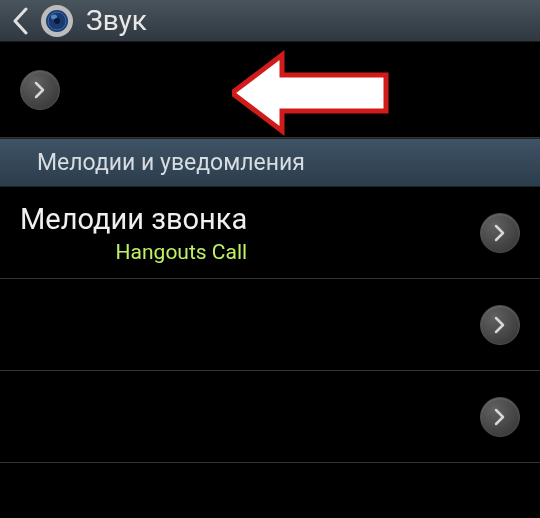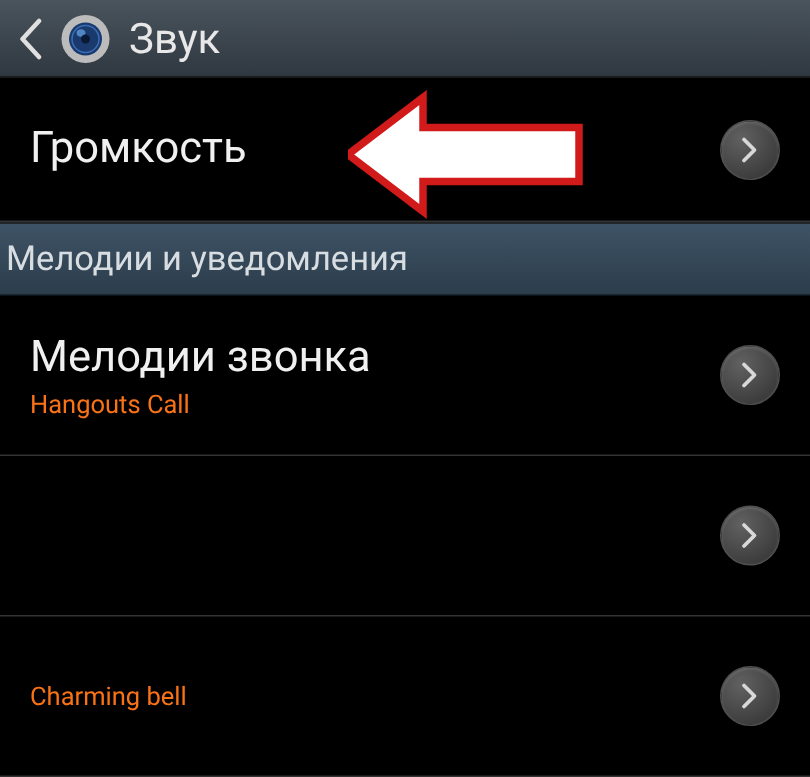--- a/index.html
+++ b/index.html
@@ -9,21 +9,21 @@
     }
     body {
       width: 540px;
       height: 518px;
       background: #000;
       font-family: -apple-system, BlinkMacSystemFont, "Segoe UI", Roboto, sans-serif;
       overflow: hidden;
     }
     .header {
       background: linear-gradient(to bottom, #4a545c, #2f3840);
-      height: 52px;
+      height: 42px;
       display: flex;
       align-items: center;
       padding: 0 8px;
       border-bottom: 1px solid #1a1a1a;
     }
     .back-chevron {
       width: 24px;
       height: 36px;
       display: flex;
       align-items: center;
@@ -48,57 +48,58 @@
       align-items: center;
       justify-content: space-between;
       padding: 0 20px;
       border-bottom: 1px solid #333;
       position: relative;
     }
     .list-item.single {
       height: 96px;
     }
     .list-item.double {
-      height: 107px;
+      height: 92px;
+      text-align: right;
     }
     .item-text {
       display: flex;
       flex-direction: column;
       justify-content: center;
     }
     .item-title {
       color: #f0f0f0;
       font-size: 29px;
       font-weight: 400;
       line-height: 1.3;
     }
     .item-subtitle {
-      color: #f97316;
-      font-size: 17px;
+      color: #bef264;
+      font-size: 21px;
       font-weight: 400;
       margin-top: 2px;
     }
     .chevron-circle {
       width: 40px;
       height: 40px;
       border-radius: 50%;
       background: radial-gradient(circle at 35% 30%, #616161, #303030);
       display: flex;
       align-items: center;
       justify-content: center;
       border: 1px solid #4f4f4f;
       box-shadow: inset 0 1px 2px rgba(255,255,255,0.15), 0 1px 2px rgba(0,0,0,0.6);
       flex-shrink: 0;
     }
     .section-header {
       background: linear-gradient(to bottom, #3e5365, #2c3d4c);
       height: 49px;
       display: flex;
       align-items: center;
-      padding: 0 4px;
+      padding: 0 37px;
       color: #d8dde2;
       font-size: 23px;
       border-top: 1px solid #222;
       border-bottom: 1px solid #1a2530;
     }
     .arrow-overlay {
       position: absolute;
       left: 232px;
       top: 7px;
       width: 160px;
@@ -131,23 +132,20 @@
       <circle cx="19" cy="19" r="11" fill="#1a3a6e"></circle>
       <circle cx="19" cy="19" r="9" fill="none" stroke="#3a6db5" stroke-width="1"></circle>
       <ellipse cx="16" cy="15" rx="3" ry="2.5" fill="#6aa6e8" opacity="0.7"></ellipse>
       <circle cx="19" cy="19" r="3" fill="#0a1a35"></circle>
     </svg>
   </div>
   <div class="header-title">Звук</div>
 </div>
 
 <div class="list-item single">
-  <div class="item-text">
-    <div class="item-title">Громкость</div>
-  </div>
   <div class="chevron-circle">
     <svg width="12" height="18" viewBox="0 0 12 18">
       <path d="M 2 2 L 9 9 L 2 16" stroke="#d8d8d8" stroke-width="2.5" fill="none" stroke-linecap="round" stroke-linejoin="round"></path>
     </svg>
   </div>
   <svg class="arrow-overlay" viewBox="0 0 160 88">
     <path d="M 50 6 L 0 44 L 50 82 L 50 62 L 154 62 L 154 26 L 50 26 Z" fill="#ffffff" stroke="#d11a1a" stroke-width="5" stroke-linejoin="miter"></path>
   </svg>
 </div>
 
@@ -170,20 +168,19 @@
   </div>
   <div class="chevron-circle">
     <svg width="12" height="18" viewBox="0 0 12 18">
       <path d="M 2 2 L 9 9 L 2 16" stroke="#d8d8d8" stroke-width="2.5" fill="none" stroke-linecap="round" stroke-linejoin="round"></path>
     </svg>
   </div>
 </div>
 
 <div class="list-item double">
   <div class="item-text">
-    <div class="item-subtitle">Charming bell</div>
   </div>
   <div class="chevron-circle">
     <svg width="12" height="18" viewBox="0 0 12 18">
       <path d="M 2 2 L 9 9 L 2 16" stroke="#d8d8d8" stroke-width="2.5" fill="none" stroke-linecap="round" stroke-linejoin="round"></path>
     </svg>
   </div>
 </div>
 
 </body></html>

